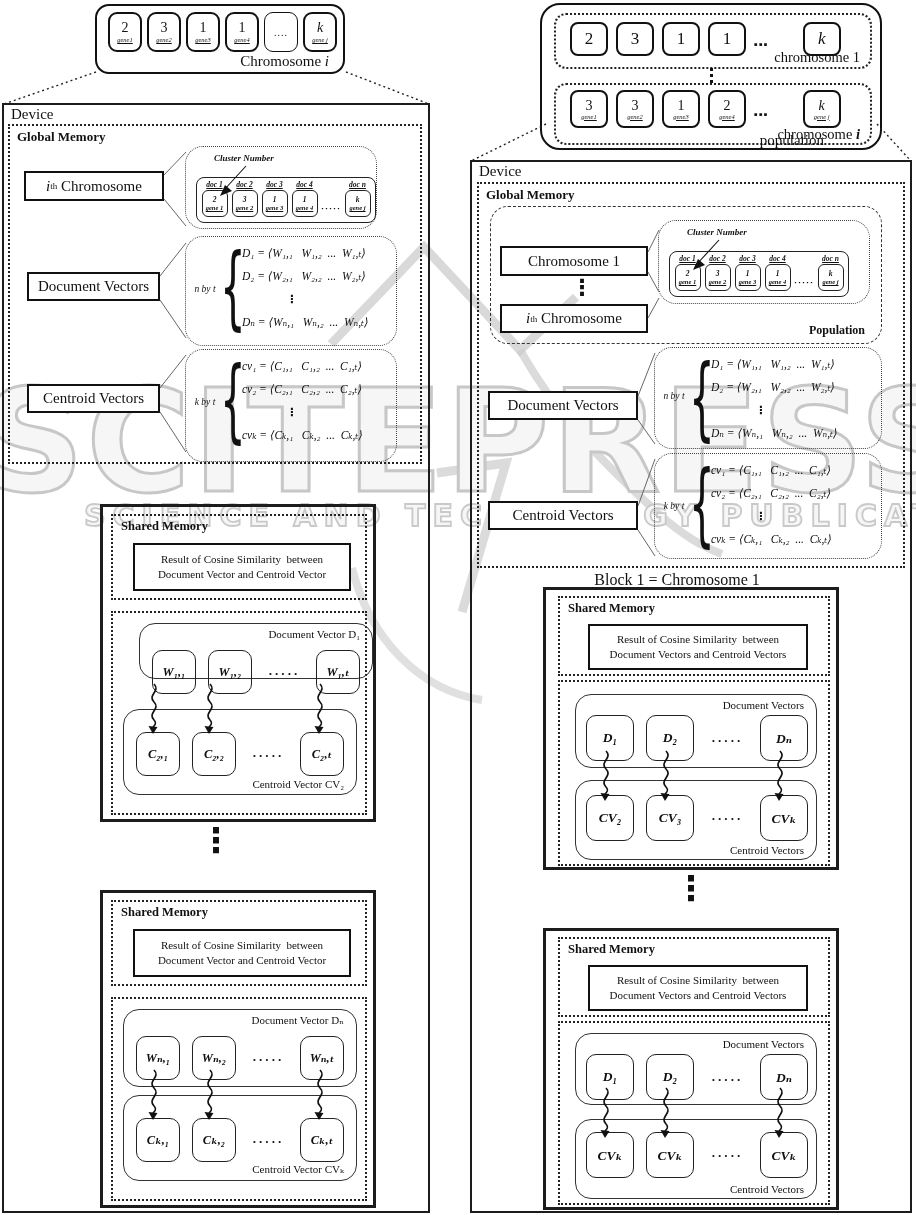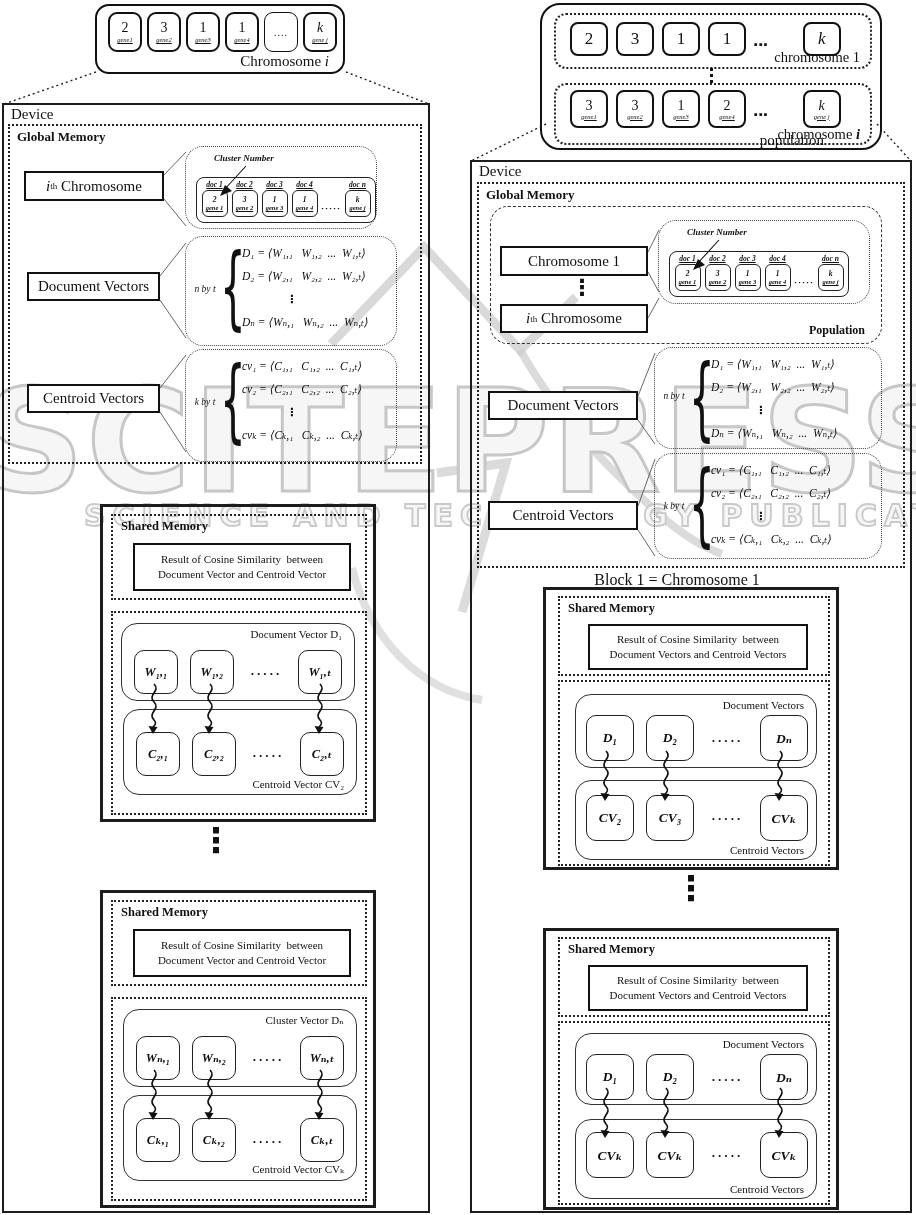--- a/index.html
+++ b/index.html
@@ -184,21 +184,21 @@
 
   <div class="smo" style="left:100px;top:504px;width:276px;height:318px">
     <div class="smdot" style="left:8px;top:7px;width:256px;height:86px">
       <span class="smlab">Shared Memory</span>
       <div class="res" style="left:20px;top:27px;width:218px;height:48px">
         <div style="white-space:pre">Result of Cosine Similarity  between</div>
         <div>Document Vector and Centroid Vector</div>
       </div>
     </div>
     <div class="smdot" style="left:8px;top:104px;width:256px;height:204px">
-      <div class="rnd" style="left:8px;top:10px;width:234px;height:78px">
+      <div class="rnd" style="left:26px;top:10px;width:234px;height:56px">
         <span class="rlab" style="right:12px;top:4px">Document Vector D₁</span>
         <div class="wc" style="left:12px;top:26px">W₁,₁</div>
         <div class="wc" style="left:68px;top:26px">W₁,₂</div>
         <span class="hdots" style="left:114px;top:42px;width:60px">·····</span>
         <div class="wc" style="left:176px;top:26px">W₁,ₜ</div>
       </div>
       <div class="rnd" style="left:10px;top:96px;width:234px;height:86px">
         <div class="wc" style="left:12px;top:22px">C₂,₁</div>
         <div class="wc" style="left:68px;top:22px">C₂,₂</div>
         <span class="hdots" style="left:114px;top:38px;width:60px">·····</span>
@@ -222,21 +222,21 @@
   <div class="smo" style="left:100px;top:890px;width:276px;height:318px">
     <div class="smdot" style="left:8px;top:7px;width:256px;height:86px">
       <span class="smlab">Shared Memory</span>
       <div class="res" style="left:20px;top:27px;width:218px;height:48px">
         <div style="white-space:pre">Result of Cosine Similarity  between</div>
         <div>Document Vector and Centroid Vector</div>
       </div>
     </div>
     <div class="smdot" style="left:8px;top:104px;width:256px;height:204px">
       <div class="rnd" style="left:10px;top:10px;width:234px;height:78px">
-        <span class="rlab" style="right:12px;top:4px">Cluster Vector Dₙ</span>
+        <span class="rlab" style="right:12px;top:4px">Document Vector Dₙ</span>
         <div class="wc" style="left:12px;top:26px">Wₙ,₁</div>
         <div class="wc" style="left:68px;top:26px">Wₙ,₂</div>
         <span class="hdots" style="left:114px;top:42px;width:60px">·····</span>
         <div class="wc" style="left:176px;top:26px">Wₙ,ₜ</div>
       </div>
       <div class="rnd" style="left:10px;top:96px;width:234px;height:86px">
         <div class="wc" style="left:12px;top:22px">Cₖ,₁</div>
         <div class="wc" style="left:68px;top:22px">Cₖ,₂</div>
         <span class="hdots" style="left:114px;top:38px;width:60px">·····</span>
         <div class="wc" style="left:176px;top:22px">Cₖ,ₜ</div>

